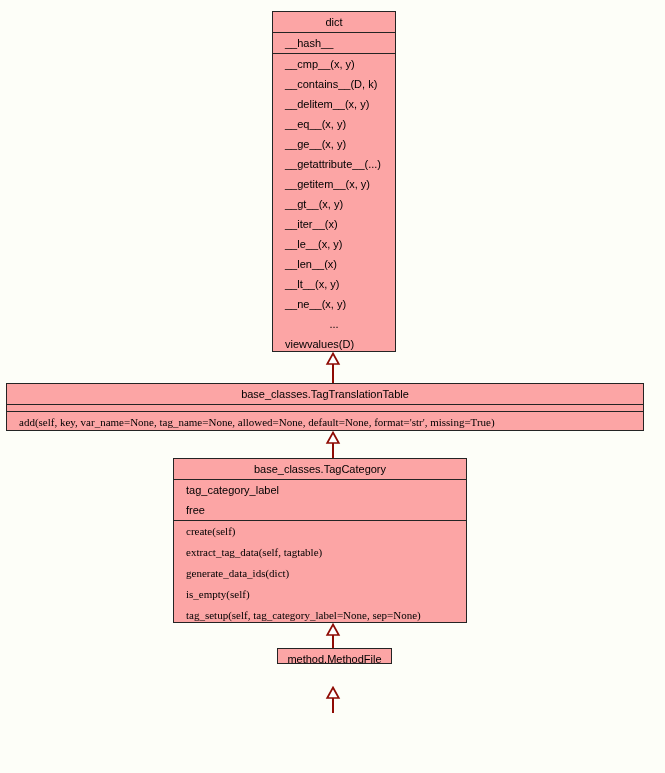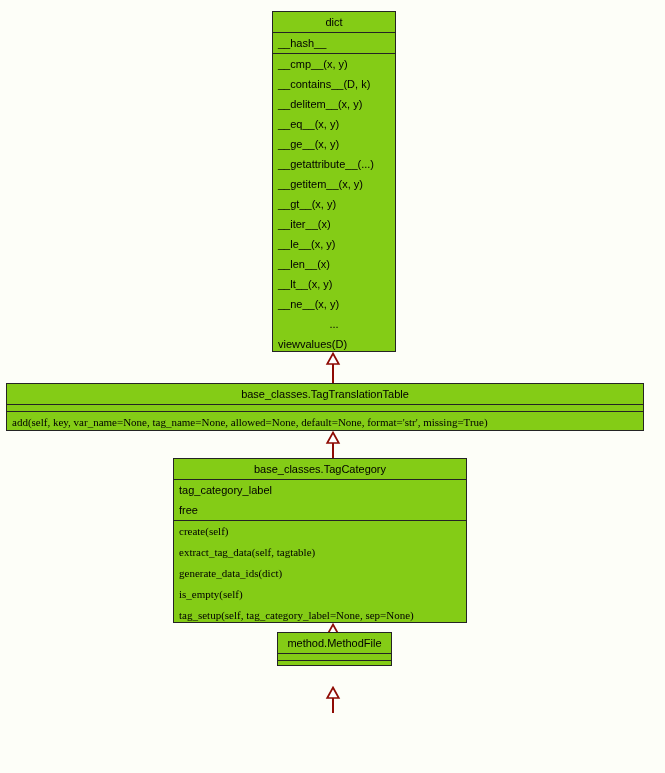--- a/index.html
+++ b/index.html
@@ -15,54 +15,54 @@
     font-size: 11px;
     color: #000;
   }
   .diagram {
     position: absolute;
     left: 0; top: 0;
     width: 665px; height: 773px;
   }
   .uml-box {
     position: absolute;
-    background: #84cc16;
+    background: #fca5a5;
     border: 1px solid #242424;
     box-sizing: border-box;
     overflow: hidden;
   }
   .uml-box.focus {
     background: #fbd7d7;
   }
   .uml-title {
     height: 20px;
     line-height: 20px;
     text-align: center;
     white-space: nowrap;
   }
   .uml-sec {
     border-top: 1px solid #242424;
   }
   .uml-row {
     height: 20px;
     line-height: 20px;
-    padding-left: 5px;
+    padding-left: 12px;
     white-space: nowrap;
   }
   .uml-row.tall { height: 21px; line-height: 21px; font-family: Liberation Serif, serif; }
   .uml-row.center { text-align: center; padding-left: 0; }
   .uml-strip {
     height: 6px;
     border-top: 1px solid #242424;
   }
   
   .box-dict   { left: 272px; top: 11px;  width: 124px; height: 341px; }
   .box-ttt    { left: 6px;  top: 383px; width: 638px; height: 48px;  }
   .box-tagcat { left: 173px; top: 458px; width: 294px; height: 165px; }
-  .box-mfile  { left: 277px; top: 632px; width: 115px; height: 34px;  }
+  .box-mfile  { left: 277px; top: 648px; width: 115px; height: 16px;  }
   .box-mfv31  { left: 282px; top: 713px; width: 103px; height: 48px;  }
   
   .arrow {
     position: absolute;
     left: 325px;
     width: 16px;
   }
   .arrow-1 { top: 352px; height: 31px; }
   .arrow-2 { top: 431px; height: 27px; }
   .arrow-3 { top: 623px; height: 29px; }

